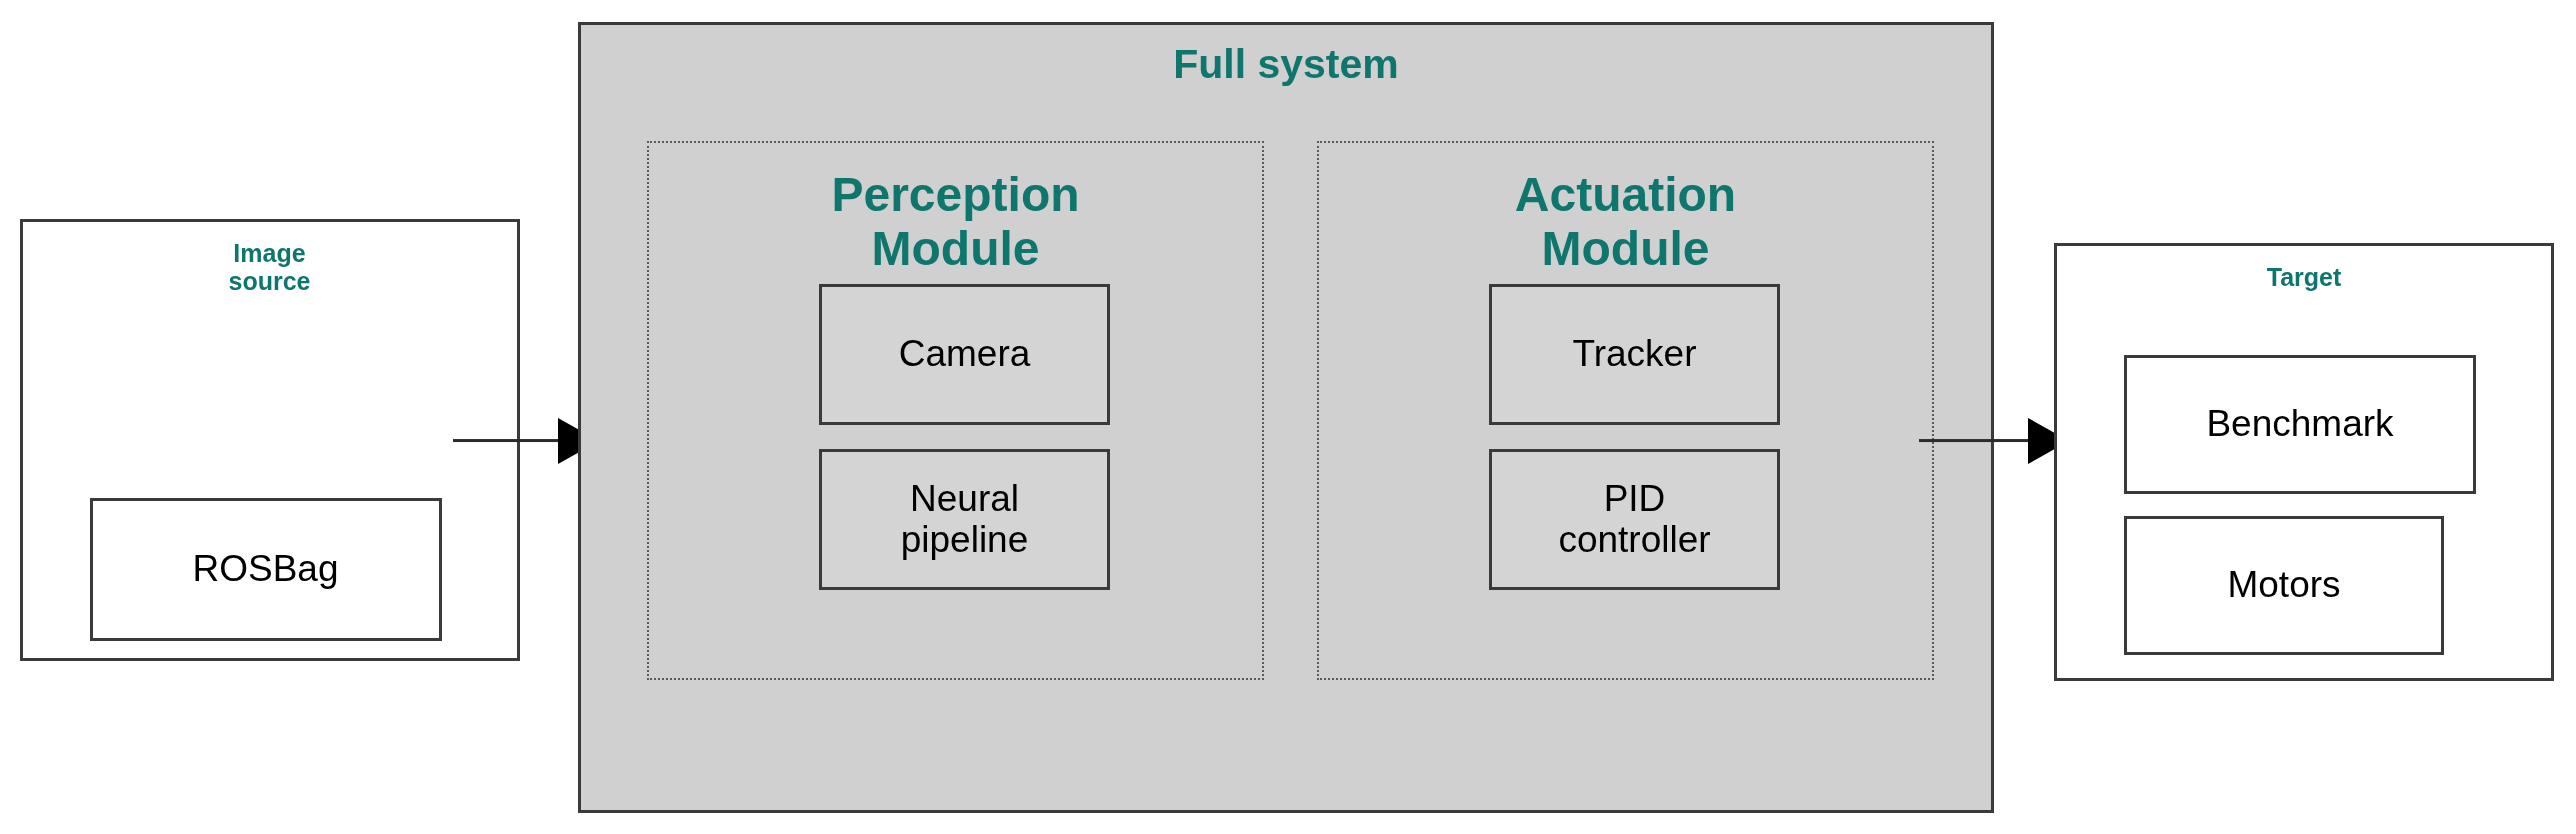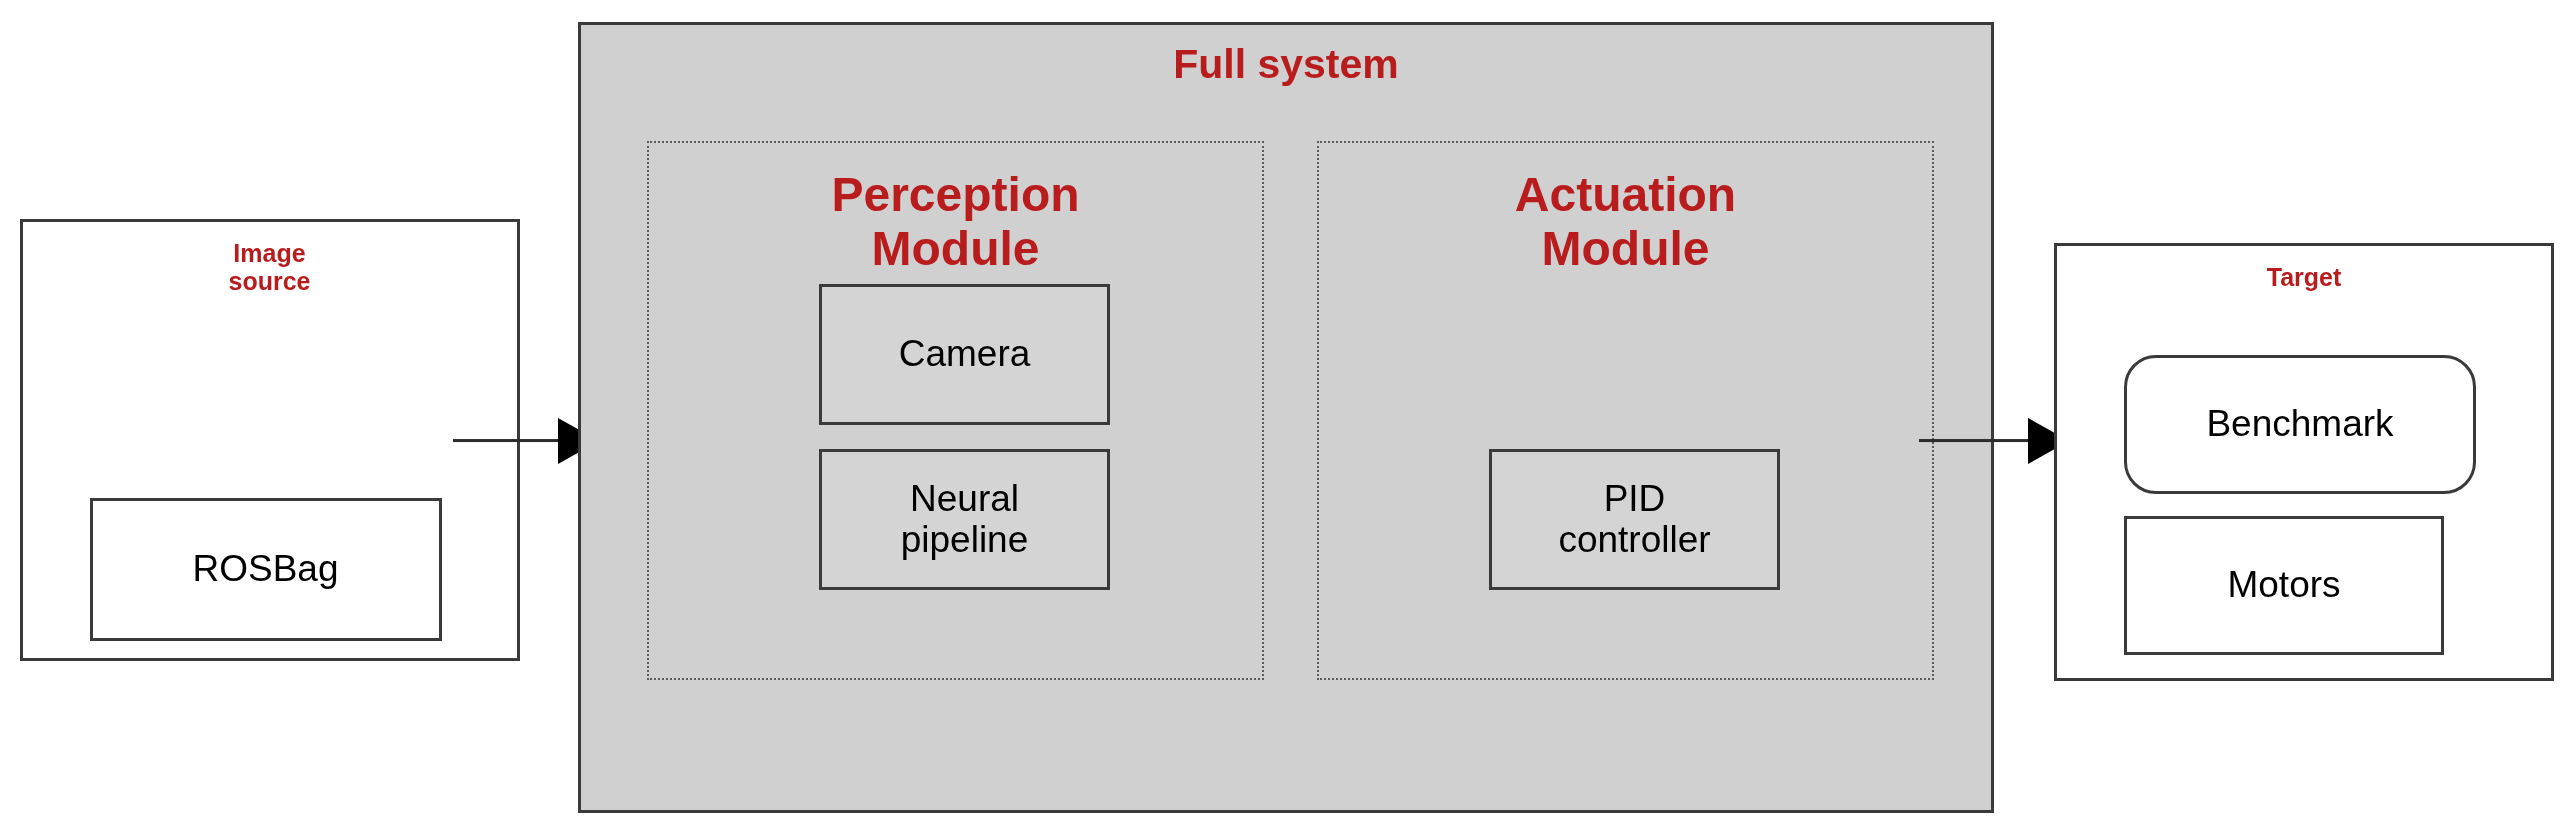--- a/index.html
+++ b/index.html
@@ -56,21 +56,21 @@
   }
 
   
   .title-text,
   .leaf-text,
   .module-title {
     position: absolute;
     left: 0;
     right: 0;
     text-align: center;
-    color: #b91c1c;
+    color: #0f766e;
     line-height: 1.12;
     white-space: pre-line;
     pointer-events: none;
   }
 
   .title-text {
     font-weight: bold;
     font-size: 25px;
   }
   .system-title {
@@ -166,40 +166,45 @@
 pipeline</span>
         </div>
       </div>
     </div>
 
     <div class="node module-box" style="left:736px; top:116px; width:617px; height:539px;">
 
       <div class="module-title" style="top:25px;">Actuation
 Module</div>
 
+      <div class="node leaf-grey" style="left:170px; top:141px; width:291px; height:141px;">
+        <div class="leaf-center">
+          <span>Tracker</span>
+        </div>
+      </div>
 
       <div class="node leaf-grey" style="left:170px; top:306px; width:291px; height:141px;">
         <div class="leaf-center">
           <span>PID
 controller</span>
         </div>
       </div>
     </div>
   </div>
 
   <div class="arrow" style="left:1919px; top:417px; width:156px; height:47px;">
     <div class="arrow-line" style="width:113px;"></div>
     <div class="arrow-head" style="left:109px;"></div>
   </div>
 
   <div class="node outer-box" style="left:2054px; top:223px; width:500px; height:438px;margin-top:20px;">
 
     <div class="title-text" style="top:17px;">Target</div>
 
-    <div class="node leaf-white" style="left:67px; top:109px; width:352px; height:139px;border-radius:32px;">
+    <div class="node leaf-white" style="left:67px; top:109px; width:352px; height:139px;">
       <div class="leaf-center">
         <span>Benchmark</span>
       </div>
     </div>
 
     <div class="node leaf-white" style="left:67px; top:270px; width:320px; height:139px;">
       <div class="leaf-center">
         <span>Motors</span>
       </div>
     </div>

